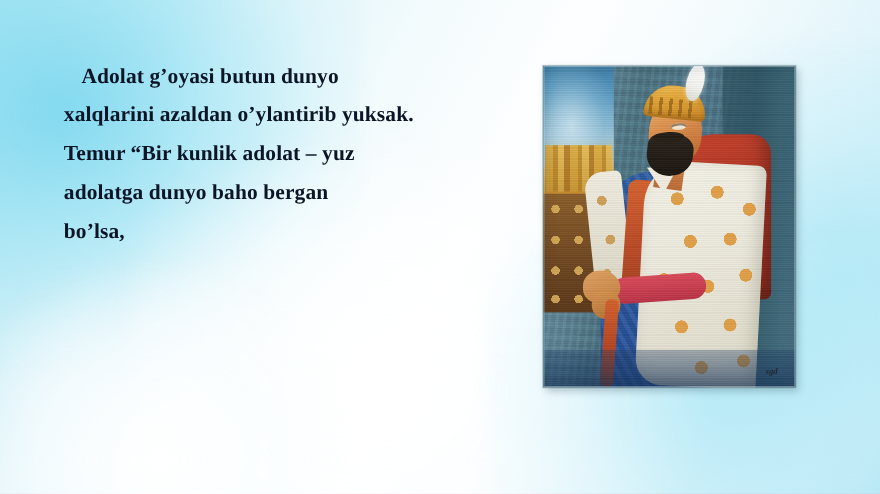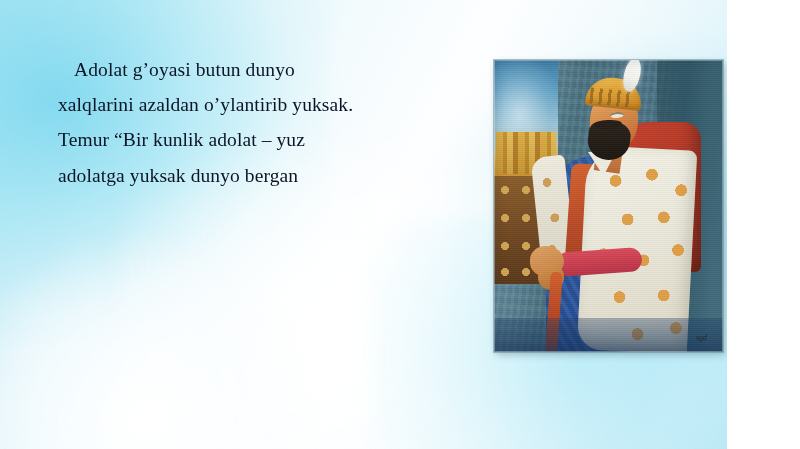--- a/index.html
+++ b/index.html
@@ -3,25 +3,26 @@
 <meta charset="utf-8">
 <style>
   html, body {
     margin: 0;
     padding: 0;
     background: #ffffff;
   }
 
   #slide {
     position: relative;
-    width: 727px;
+    width: 800px;
     height: 449px;
     overflow: hidden;
     font-family: "Liberation Serif", "DejaVu Serif", serif;
     background: #ec4899;
+    font-weight: bold;
   }
 
   
   .bg-base {
     position: absolute;
     inset: 0;
     background:
       linear-gradient(118deg,
         #a9e4f2 0%,
         #bfeaf5 9%,
@@ -429,21 +430,22 @@
   <div class="bg-glow-left"></div>
   <div class="bg-glow-right"></div>
   <div class="bg-glow-center"></div>
   <div class="bg-glow-bottomleft"></div>
   <div class="bg-glow-bottomright"></div>
 
   <div class="text-block">
     <div class="text-line indent">Adolat g’oyasi butun dunyo</div>
     <div class="text-line">xalqlarini azaldan o’ylantirib yuksak.</div>
     <div class="text-line">Temur “Bir kunlik adolat – yuz</div>
-    <div class="text-line">adolatga yuksak dunyo bergan</div>
+    <div class="text-line">adolatga dunyo baho bergan</div>
+    <div class="text-line">bo’lsa,</div>
   </div>
 
   <div class="portrait-frame">
     <div class="painting">
       <div class="pt-wall"></div>
       <div class="pt-wall-tex"></div>
 
       <div class="pt-window">
         <div class="pt-window-sky"></div>
         <div class="pt-window-city"></div>

